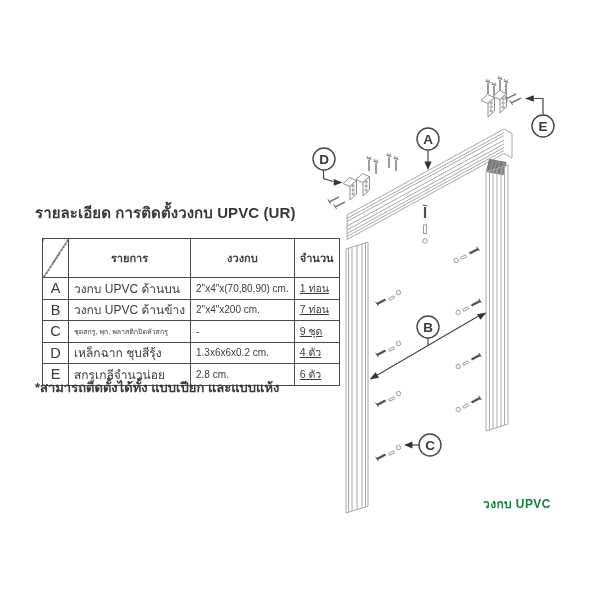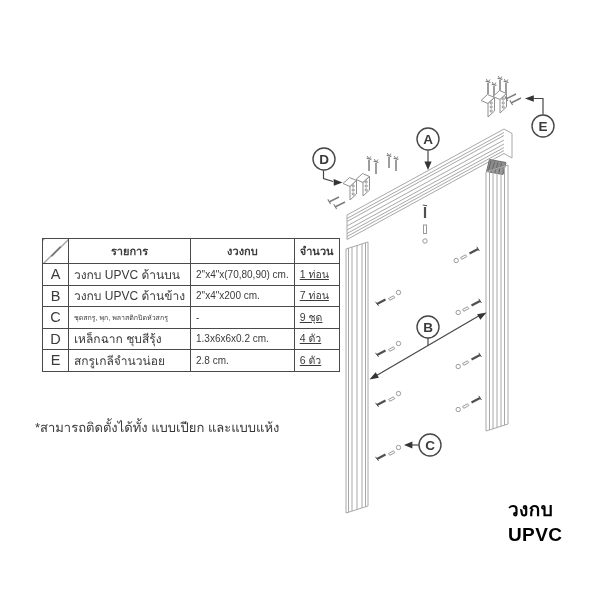--- a/index.html
+++ b/index.html
@@ -3,33 +3,33 @@
 <meta charset="utf-8">
 <style>
   html,body{margin:0;padding:0;}
   body{width:600px;height:600px;background:#ffffff;font-family:"Liberation Sans","DejaVu Sans",sans-serif;color:#3b3b3b;}
   .stage{position:relative;width:600px;height:600px;overflow:hidden;background:#ffffff;}
 
   .title{position:absolute;left:35px;top:203px;width:290px;font-size:15px;font-weight:700;color:#383838;letter-spacing:.1px;line-height:1.35;}
 
   .spec-table{position:absolute;left:42px;top:238px;border-collapse:collapse;color:#3b3b3b;table-layout:fixed;}
   .spec-table tr{height:21.5px;}
-  .spec-table tr.hdr{height:25px;}
+  .spec-table tr.hdr{height:39px;}
   .spec-table th,.spec-table td{border:1px solid #4a4a4a;padding:0 5px;overflow:hidden;white-space:nowrap;}
   .corner-cell{background:linear-gradient(to bottom right,#ffffff 48.6%,#4a4a4a 48.6%,#4a4a4a 51.4%,#ffffff 51.4%);padding:0;}
   .head-cell{font-size:11px;font-weight:700;text-align:center;}
   .key-cell{font-size:14.5px;font-weight:500;text-align:center;padding:0 2px;}
   .item-cell{font-size:12px;}
   .item-cell.small{font-size:7px;}
   .size-cell{font-size:10px;}
   .qty-cell{font-size:10.5px;padding:0 3px;text-decoration:underline;}
 
-  .footnote{position:absolute;left:35px;top:377px;font-size:13px;font-weight:400;color:#383838;margin-top:40px;}
-
-  .diagram-caption{position:absolute;left:483px;top:494px;font-size:19px;font-weight:600;color:#000000;letter-spacing:.4px;margin-left:25px;}
+  .footnote{position:absolute;left:35px;top:377px;font-size:13px;font-weight:700;color:#383838;}
+
+  .diagram-caption{position:absolute;left:483px;top:494px;font-size:12px;font-weight:600;color:#15803d;letter-spacing:.4px;}
 
   svg.diagram{position:absolute;left:0;top:0;}
   .frame-line{stroke:#a8a8a8;stroke-width:1;fill:none;}
   .callout-circle{fill:#ffffff;stroke:#474747;stroke-width:1.4;}
   .callout-letter{font-size:13.5px;font-weight:600;fill:#3a3a3a;text-anchor:middle;font-family:"Liberation Sans","DejaVu Sans",sans-serif;}
   .callout-line{stroke:#474747;stroke-width:1.2;fill:none;}
   .callout-head{fill:#353535;stroke:none;}
 </style>
 </head>
 <body>
@@ -187,20 +187,21 @@
     </g>
 
     <g>
       <path class="callout-line" d="M543,114.5 L543,98.5 L533.5,98.5"></path>
       <polygon class="callout-head" points="525,98.5 533.8,95.2 533.8,101.8"></polygon>
       <circle class="callout-circle" cx="543" cy="126" r="11"></circle>
       <text class="callout-letter" x="543" y="130.6">E</text>
     </g>
   </svg>
 
+  <div class="title">รายละเอียด การติดตั้งวงกบ UPVC (UR)</div>
 
   <table class="spec-table">
     <colgroup>
         <col style="width:26px">
         <col style="width:99px">
         <col style="width:97px">
         <col style="width:37px">
       </colgroup>
     <tbody>
         <tr class="hdr">

